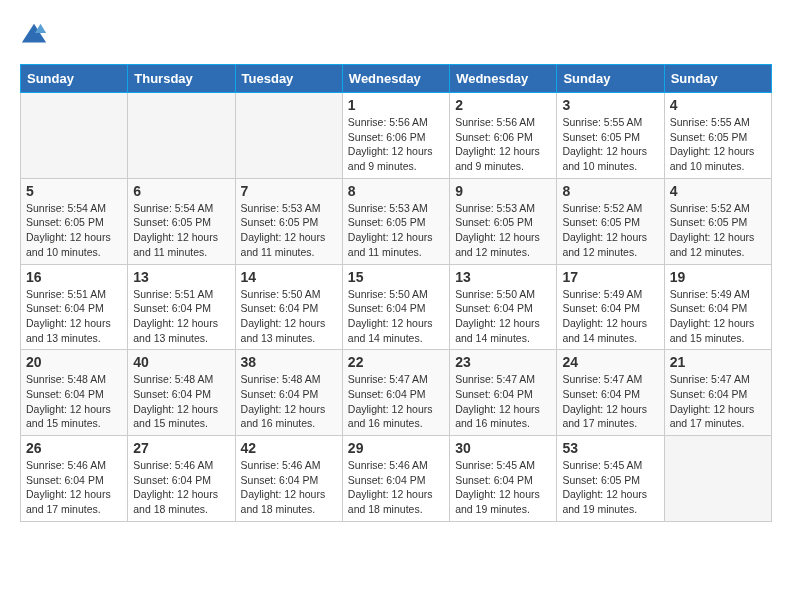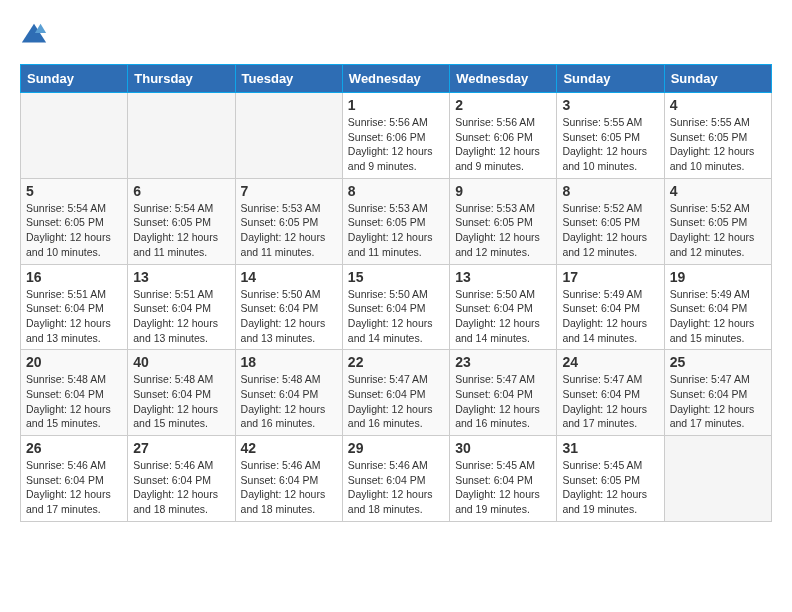--- a/index.html
+++ b/index.html
@@ -249,21 +249,21 @@
 Sunset: 6:04 PM
 Daylight: 12 hours and 15 minutes.</div>
         </td>
         <td>
           <span class="day-num">40</span>
           <div class="day-info" style="white-space: pre-line;">Sunrise: 5:48 AM
 Sunset: 6:04 PM
 Daylight: 12 hours and 15 minutes.</div>
         </td>
         <td>
-          <span class="day-num">18</span>
+          <span class="day-num">38</span>
           <div class="day-info" style="white-space: pre-line;">Sunrise: 5:48 AM
 Sunset: 6:04 PM
 Daylight: 12 hours and 16 minutes.</div>
         </td>
         <td>
           <span class="day-num">22</span>
           <div class="day-info" style="white-space: pre-line;">Sunrise: 5:47 AM
 Sunset: 6:04 PM
 Daylight: 12 hours and 16 minutes.</div>
         </td>
@@ -273,21 +273,21 @@
 Sunset: 6:04 PM
 Daylight: 12 hours and 16 minutes.</div>
         </td>
         <td>
           <span class="day-num">24</span>
           <div class="day-info" style="white-space: pre-line;">Sunrise: 5:47 AM
 Sunset: 6:04 PM
 Daylight: 12 hours and 17 minutes.</div>
         </td>
         <td>
-          <span class="day-num">25</span>
+          <span class="day-num">21</span>
           <div class="day-info" style="white-space: pre-line;">Sunrise: 5:47 AM
 Sunset: 6:04 PM
 Daylight: 12 hours and 17 minutes.</div>
         </td>
       </tr>
       <tr>
         <td>
           <span class="day-num">26</span>
           <div class="day-info" style="white-space: pre-line;">Sunrise: 5:46 AM
 Sunset: 6:04 PM
@@ -311,21 +311,21 @@
 Sunset: 6:04 PM
 Daylight: 12 hours and 18 minutes.</div>
         </td>
         <td>
           <span class="day-num">30</span>
           <div class="day-info" style="white-space: pre-line;">Sunrise: 5:45 AM
 Sunset: 6:04 PM
 Daylight: 12 hours and 19 minutes.</div>
         </td>
         <td>
-          <span class="day-num">31</span>
+          <span class="day-num">53</span>
           <div class="day-info" style="white-space: pre-line;">Sunrise: 5:45 AM
 Sunset: 6:05 PM
 Daylight: 12 hours and 19 minutes.</div>
         </td>
         <td class="empty"></td>
       </tr>
     </tbody>
 </table>
 
 </body></html>

